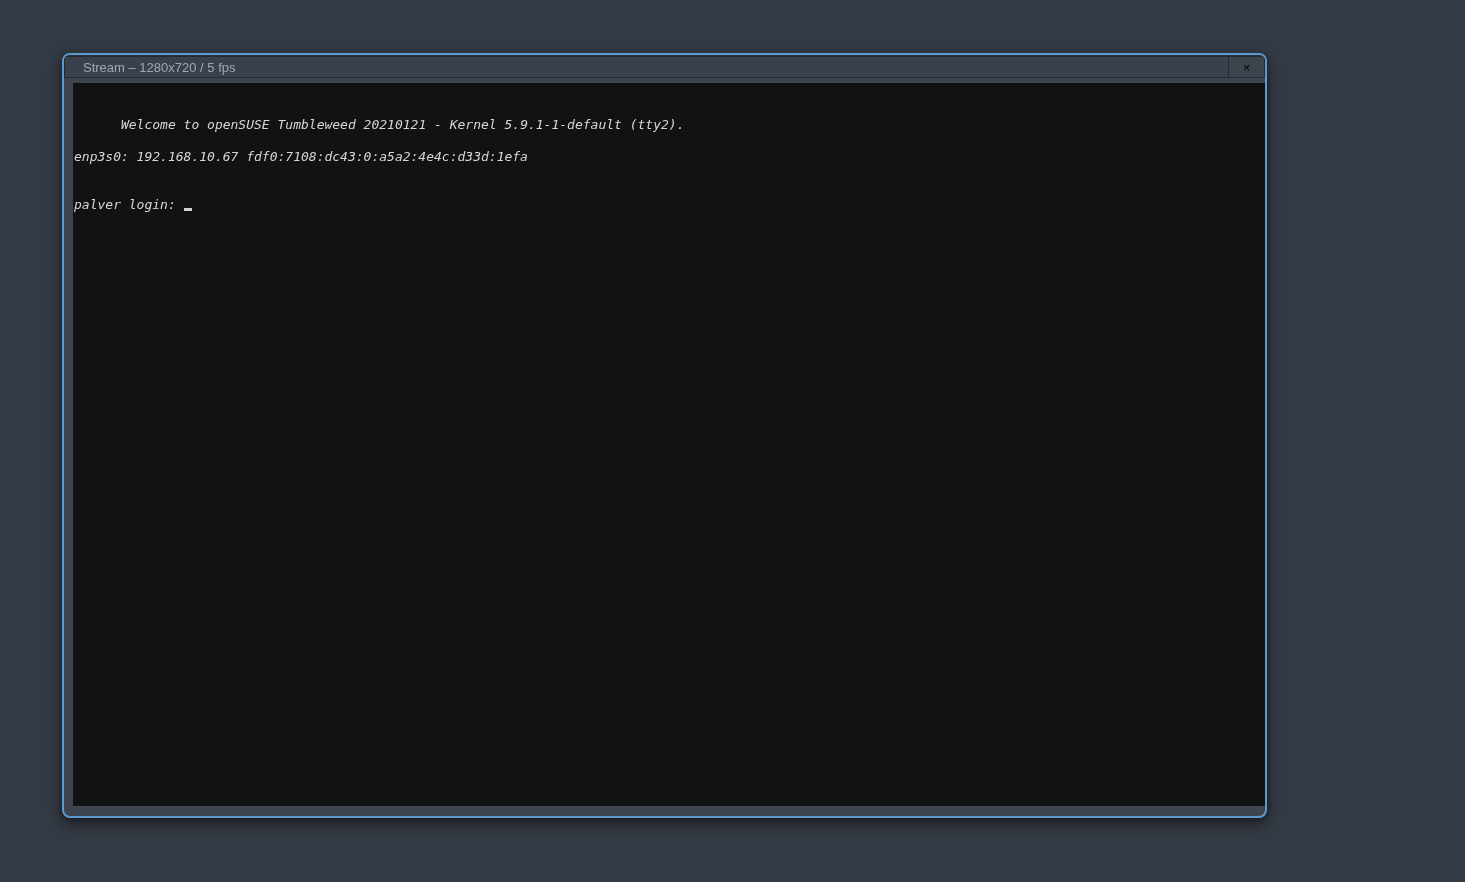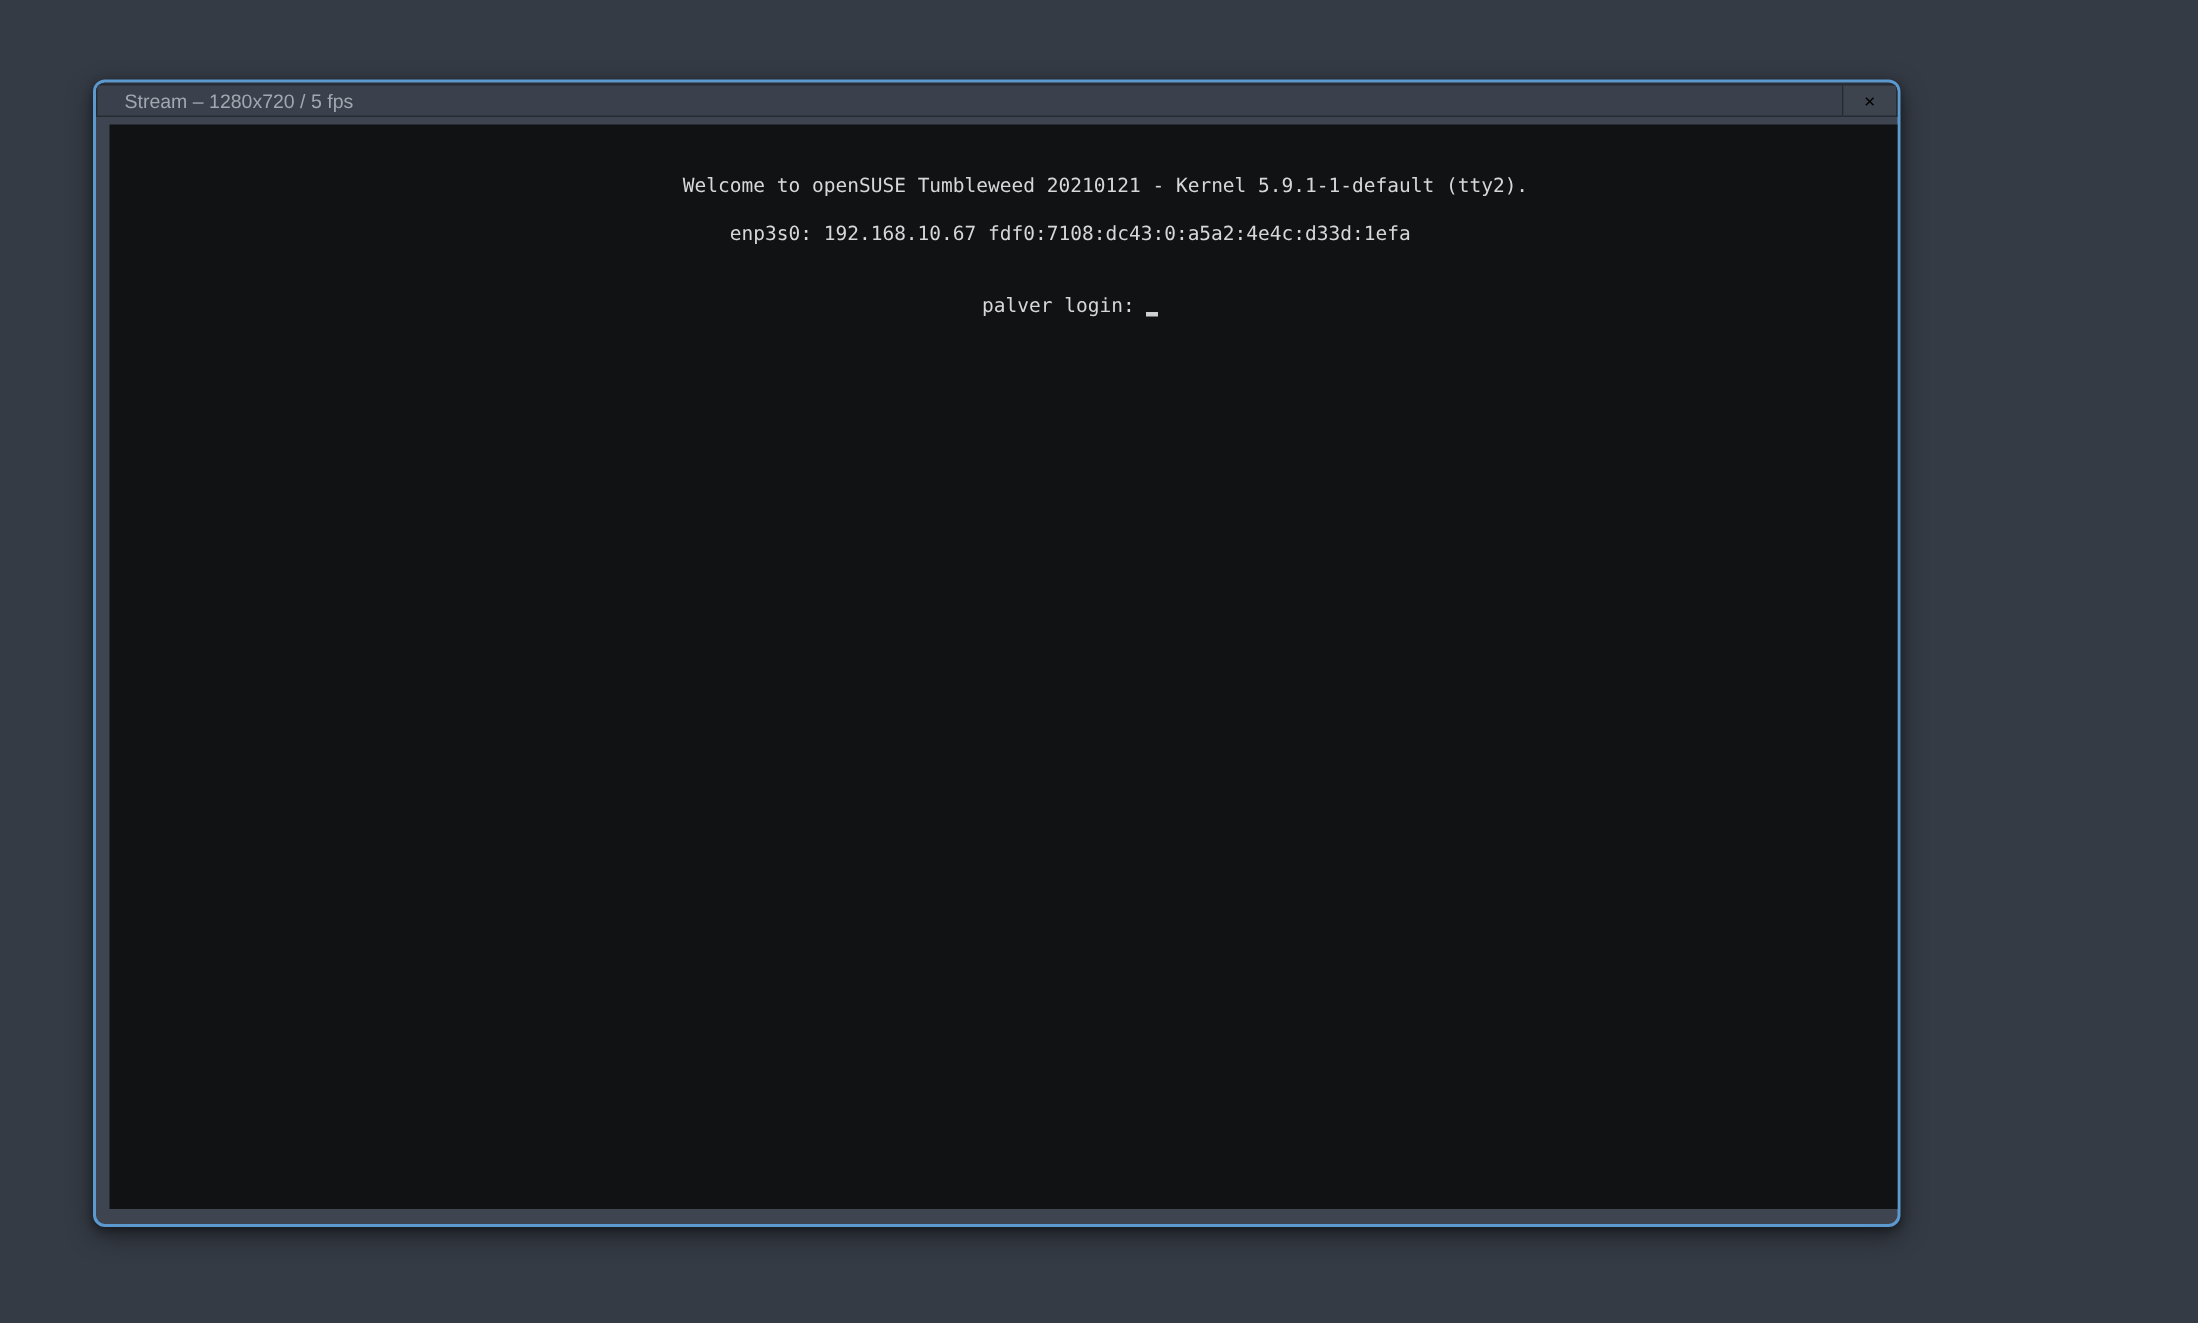--- a/index.html
+++ b/index.html
@@ -22,21 +22,20 @@
     top: 53px;
     width: 1205px;
     height: 765px;
     background: #3e4450;
     border: 2px solid #5b99cf;
     border-radius: 8px;
     box-shadow: 0 6px 18px rgba(0,0,0,0.45), 0 2px 6px rgba(0,0,0,0.35);
     overflow: hidden;
     display: flex;
     flex-direction: column;
-    text-align: center;
   }
 
   .titlebar {
     display: flex;
     align-items: stretch;
     height: 23px;
     background: #2b313a;
     padding-top: 1px;
     flex: 0 0 auto;
   }
@@ -65,20 +64,21 @@
     color: #99
 9fa7;
     font-size: 13px;
     cursor: default;
     user-select: none;
   }
 
   .window-body {
     flex: 1 1 auto;
     padding: 5px 9px 11px 9px;
+    font-style: italic;
   }
 
   .terminal {
     width: 1280px;
     height: 723px;
     background: #111214;
     color: #d6d7d8;
     font-family: "DejaVu Sans Mono", monospace;
     font-size: 13px;
     line-height: 16px;

